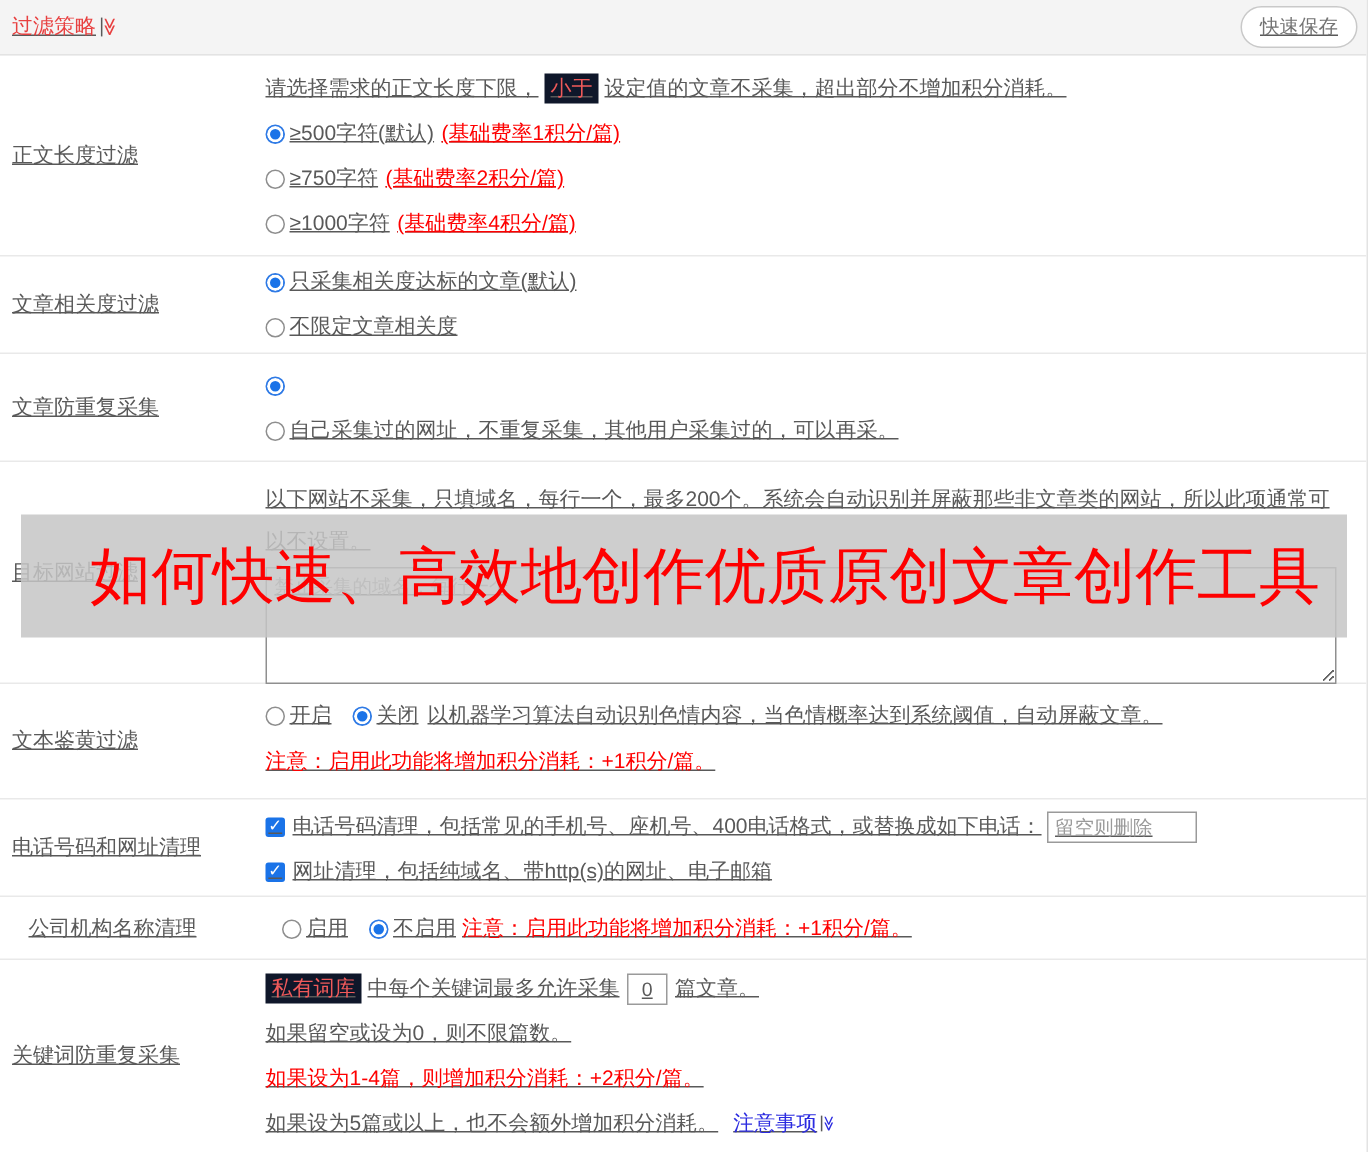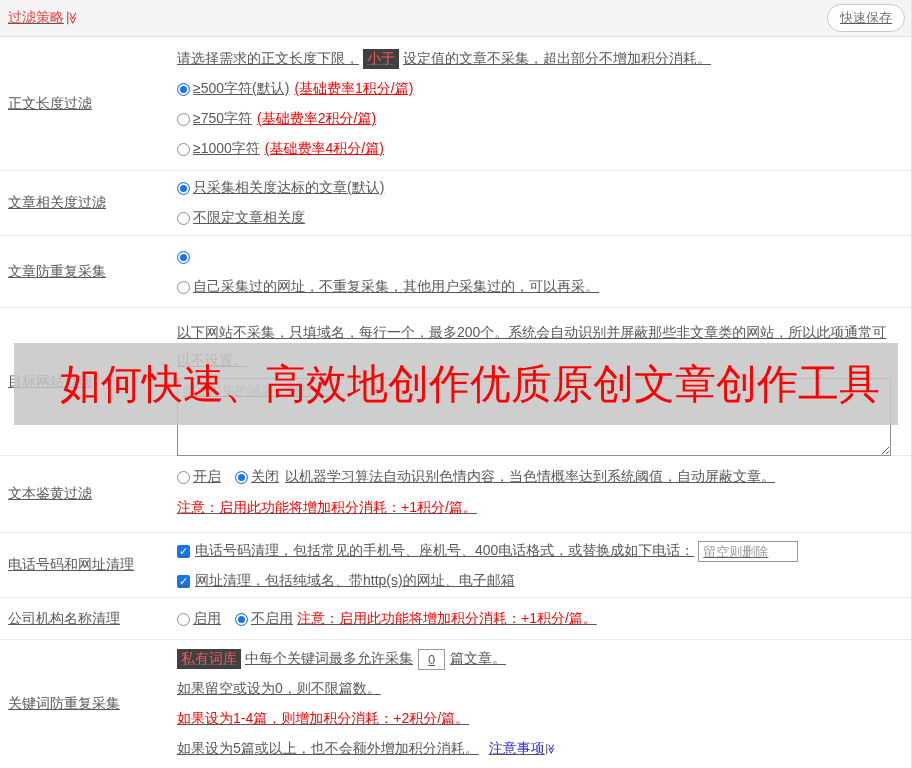--- a/index.html
+++ b/index.html
@@ -20,26 +20,26 @@
   .row-label { width:177px; flex:none; padding-left:8px; display:flex; align-items:center; color:#595959; }
   .row-content { flex:1; padding-right:14px; }
   .line { display:flex; align-items:center; height:30px; white-space:nowrap; }
 
   .r1 { height:134px; } .r1 .row-content{ padding-top:7px; }
   .r2 { height:65px; }  .r2 .row-content{ padding-top:2px; }
   .r3 { height:72px; }  .r3 .row-content{ padding-top:6px; }
   .r4 { height:148px; } .r4 .row-content{ padding-top:10px; }
   .r5 { height:77px; }  .r5 .row-content{ padding-top:6px; }
   .r6 { height:65px; }  .r6 .row-content{ padding-top:3px; }
-  .r7 { height:42px; }  .r7 .row-content{ padding-top:6px; }
+  .r7 { height:42px;padding-left:11px; }  .r7 .row-content{ padding-top:6px; }
   .r8 { border-bottom:none; height:128px; } .r8 .row-content{ padding-top:4px; }
 
   .red { color:#fe0000; }
   .fee { color:#fe0000; text-decoration:underline; margin-left:5px; }
-  .hl-pink { background:#404040; color:#f05a5a; padding:1px 4px; margin-right:4px; }
+  .hl-pink { background:#0f172a; color:#f05a5a; padding:1px 4px; margin-right:4px; }
 
   
   .radio { width:13px; height:13px; border-radius:50%; border:1px solid #8e8e8e; background:#fff;
            display:inline-block; margin-right:3px; flex:none; }
   .radio.checked { border-color:#2f7ae5; background:#1a73e8; box-shadow:inset 0 0 0 2px #fff; }
   .checkbox { width:13px; height:13px; border-radius:2px; background:#1a73e8; color:#fff;
               font-size:11px; line-height:13px; text-align:center; font-weight:bold;
               display:inline-block; margin-right:5px; flex:none; }
   .opt { display:inline-flex; align-items:center; margin-right:14px; }
 

